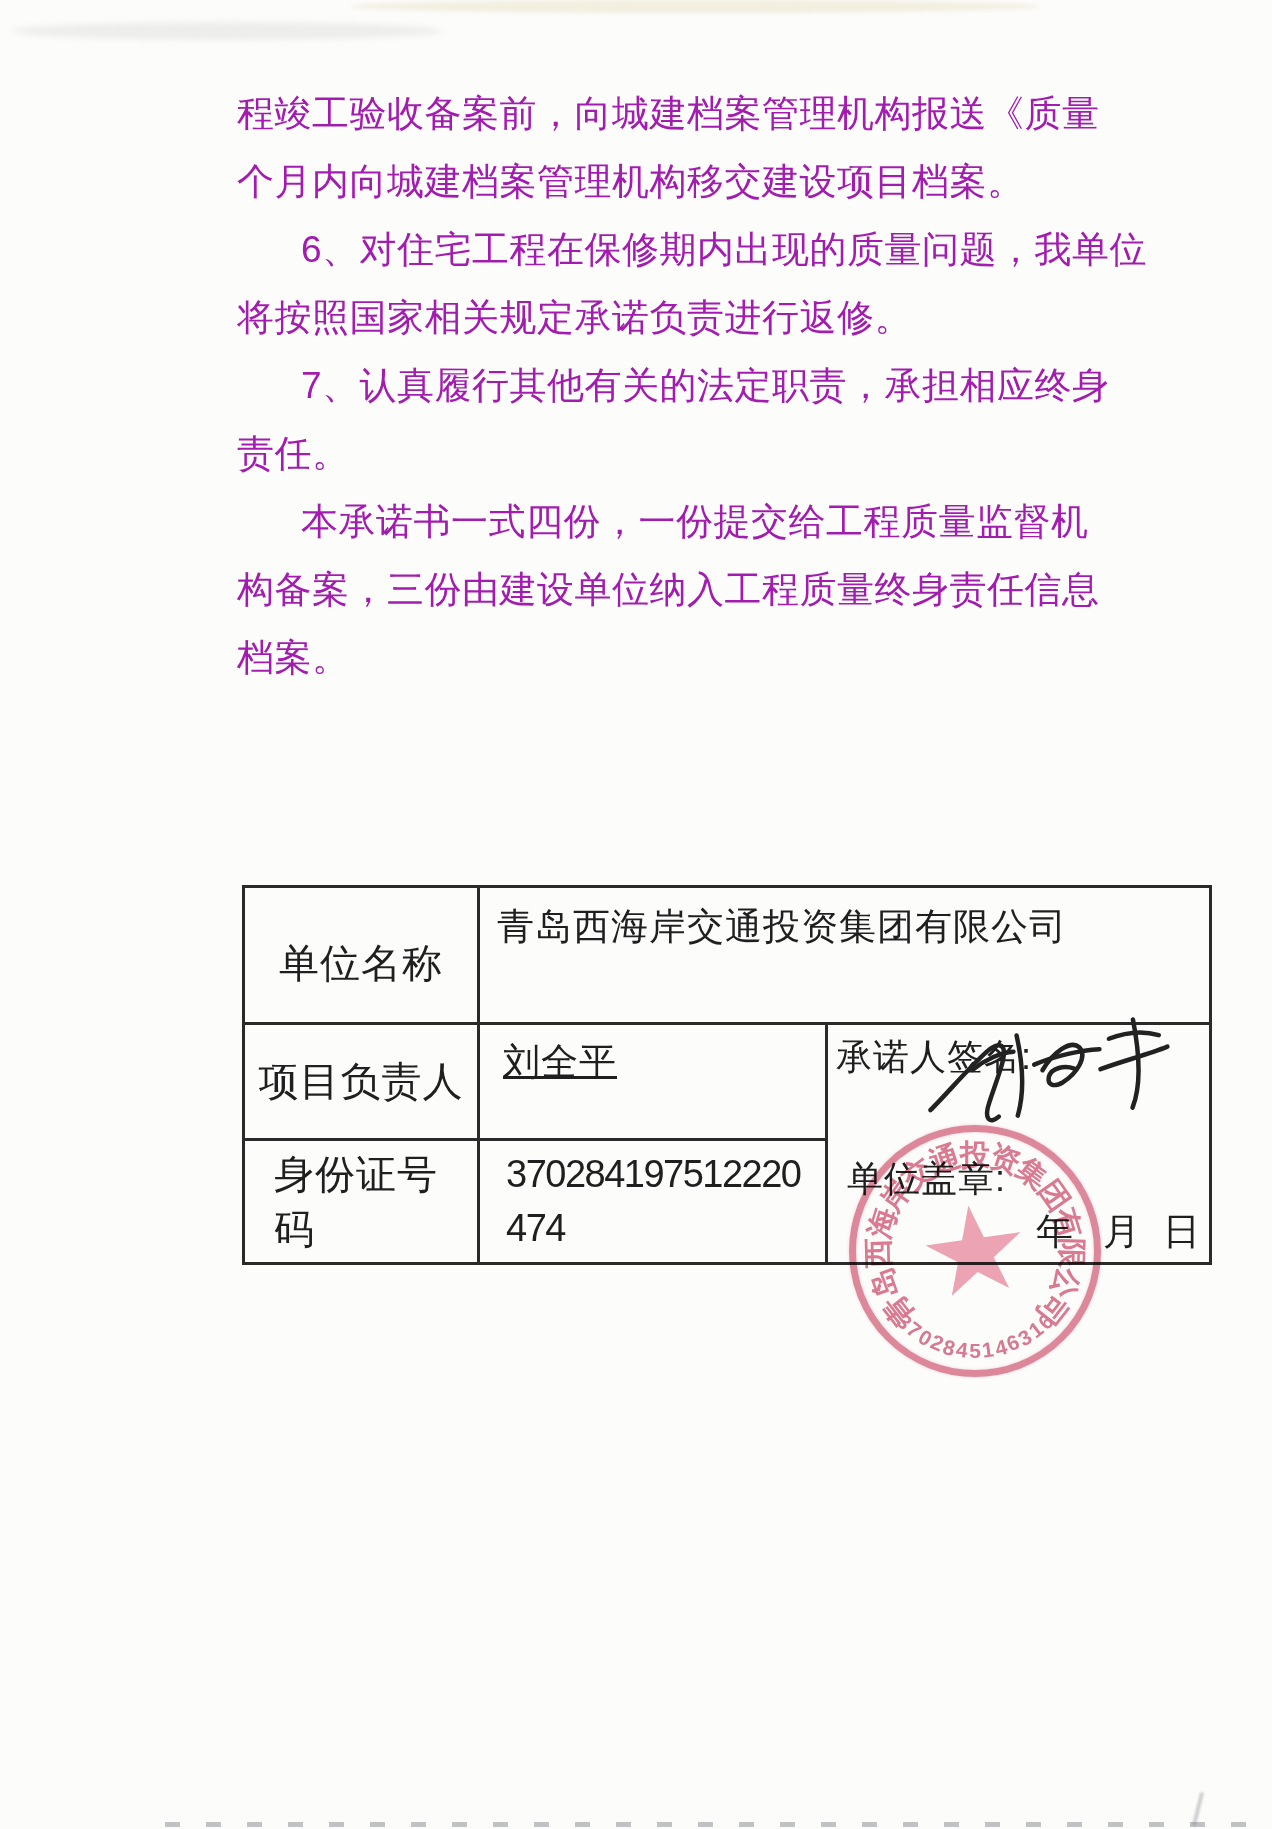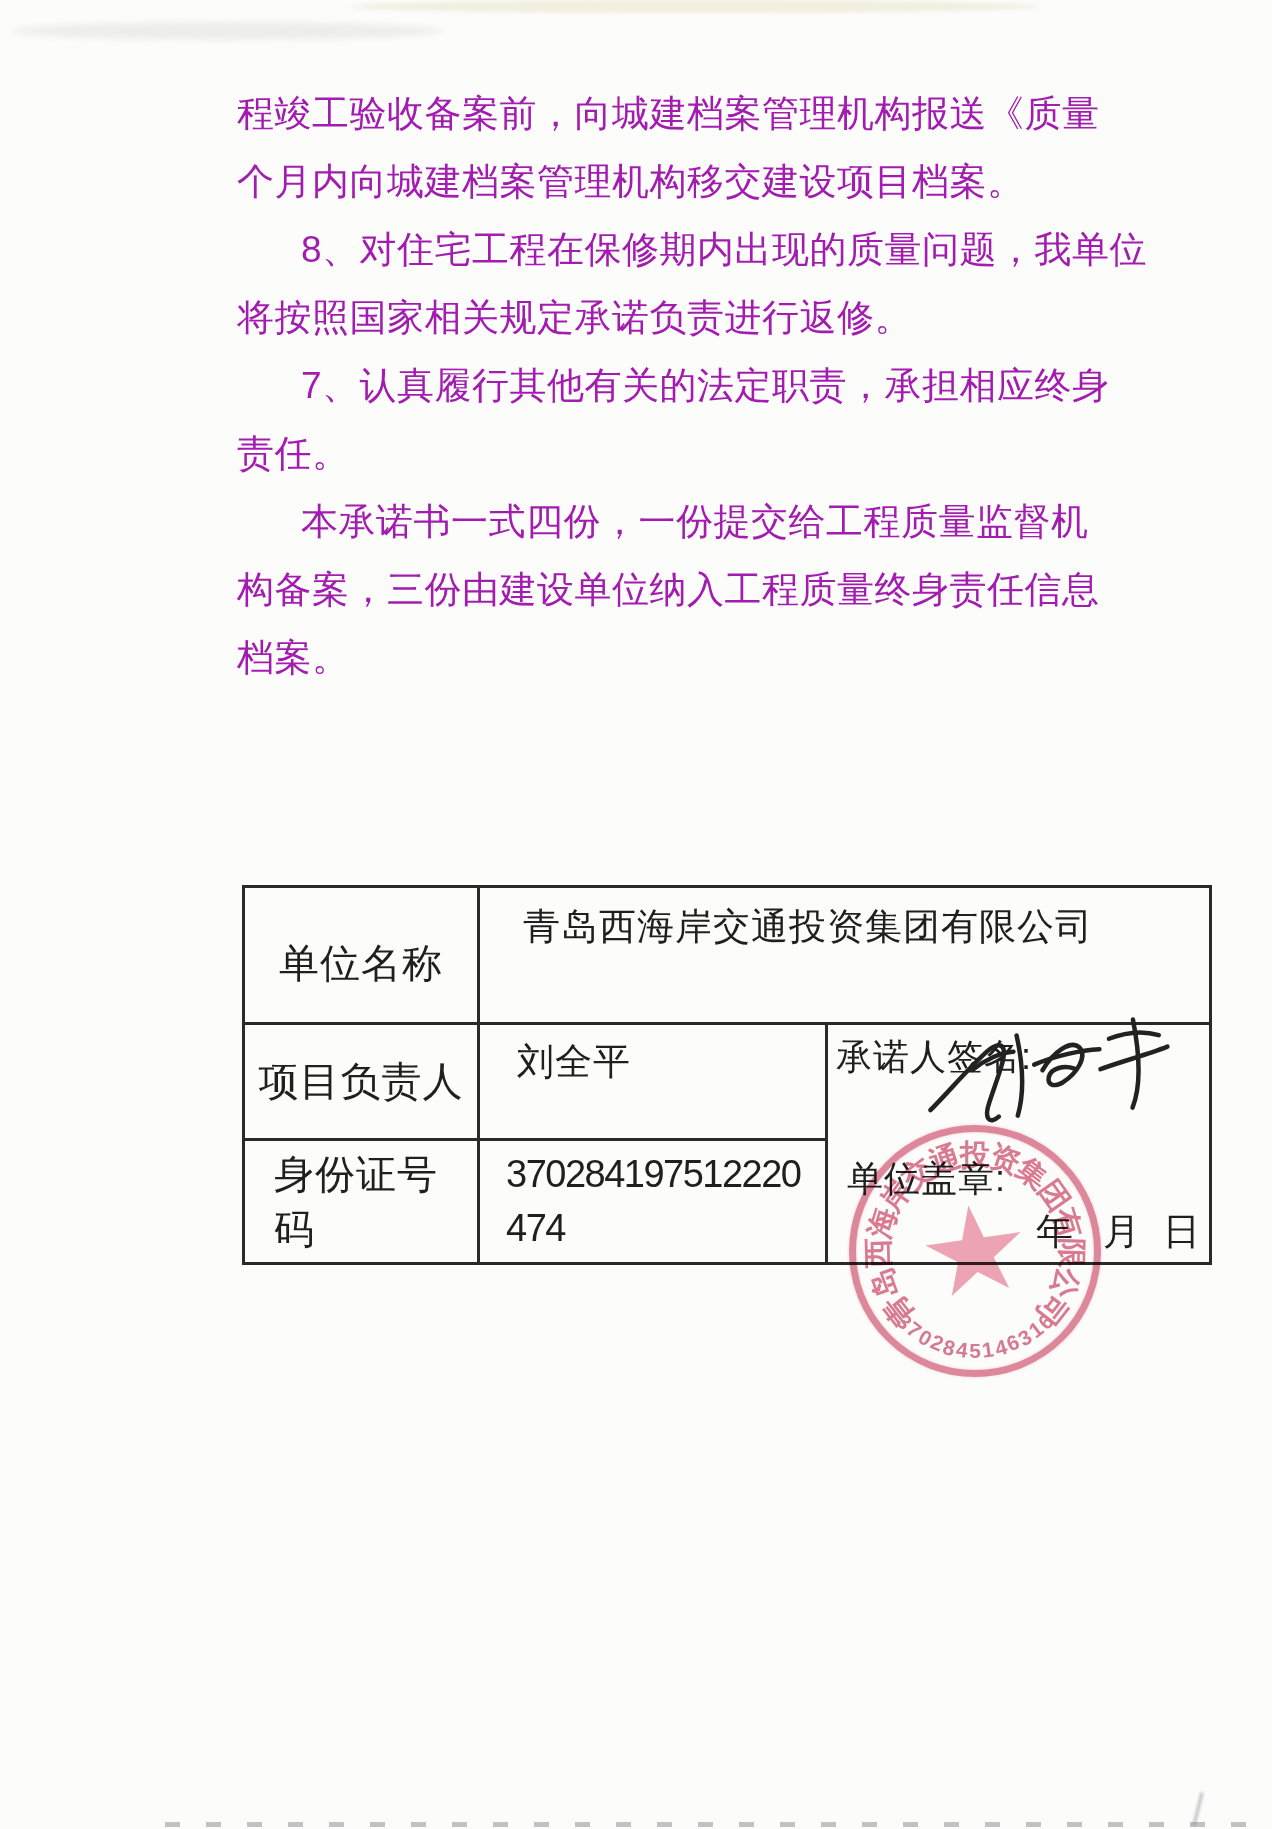--- a/index.html
+++ b/index.html
@@ -27,24 +27,24 @@
   .rtable .vline2{position:absolute; left:580px; top:134px; width:3px; height:240px; background:#2a2a2a;}
   .rtable .hline2{position:absolute; left:0; top:250px; width:580px; height:3px; background:#2a2a2a;}
   .cell{position:absolute; box-sizing:border-box;}
   .label-cell{
     left:0; width:232px; display:flex; align-items:center; justify-content:center;
     font-size:40px; font-weight:500; letter-spacing:1px;
   }
   .label-r1{top:0; height:134px; padding-top:16px;}
   .label-r2{top:137px; height:113px; padding-top:0;}
   .label-r3{top:253px; height:121px;padding-left:29px;}
-  .value-r1{left:250px; top:0; width:732px; height:102px; padding:14px 0 0 28px;
+  .value-r1{left:224px; top:0; width:732px; height:102px; padding:14px 0 0 28px;
     font-size:37px; font-weight:500; letter-spacing:1px;}
-  .value-r2{left:244px; top:137px; width:345px; height:113px; padding:12px 0 4px 28px;
-    font-size:37px; font-weight:500; letter-spacing:1px;}
+  .value-r2{left:230px; top:137px; width:345px; height:113px; padding:12px 0 4px 28px;
+    font-size:37px; font-weight:500; letter-spacing:1px;text-decoration:underline;}
   .value-r3{left:235px; top:253px; width:345px; height:121px; padding:6px 14px 0 26px;
     font-size:38px; letter-spacing:-1.5px; line-height:54px; word-break:break-all;
     font-weight:500;}
   .sig-cell{left:583px; top:137px; width:384px; height:237px;}
   .sig-label{position:absolute; left:8px; top:8px; font-size:36px; font-weight:500; letter-spacing:1px;}
   .seal-label{position:absolute; left:19px; top:130px; font-size:36px; font-weight:500; letter-spacing:1px;}
   .date-row span{position:absolute; font-size:37px; font-weight:500;}
   .date-y{left:208px; top:182px;}
   .date-m{left:275px; top:182px;}
   .date-d{left:335px; top:182px;}
@@ -100,21 +100,21 @@
 <div class="page">
 
   <div class="smudge-top-center"></div>
   <div class="smudge-top-left"></div>
   <div class="artifact-bottom"></div>
   <div class="artifact-bottom-right"></div>
 
   <div class="body-text">
     <div class="tline">程竣工验收备案前，向城建档案管理机构报送《质量</div>
     <div class="tline">个月内向城建档案管理机构移交建设项目档案。</div>
-    <div class="tline indent">8、对住宅工程在保修期内出现的质量问题，我单位</div>
+    <div class="tline indent">6、对住宅工程在保修期内出现的质量问题，我单位</div>
     <div class="tline">将按照国家相关规定承诺负责进行返修。</div>
     <div class="tline indent">7、认真履行其他有关的法定职责，承担相应终身</div>
     <div class="tline">责任。</div>
     <div class="tline indent">本承诺书一式四份，一份提交给工程质量监督机</div>
     <div class="tline">构备案，三份由建设单位纳入工程质量终身责任信息</div>
     <div class="tline">档案。</div>
   </div>
 
   <div class="rtable">
     <div class="vline1"></div>

